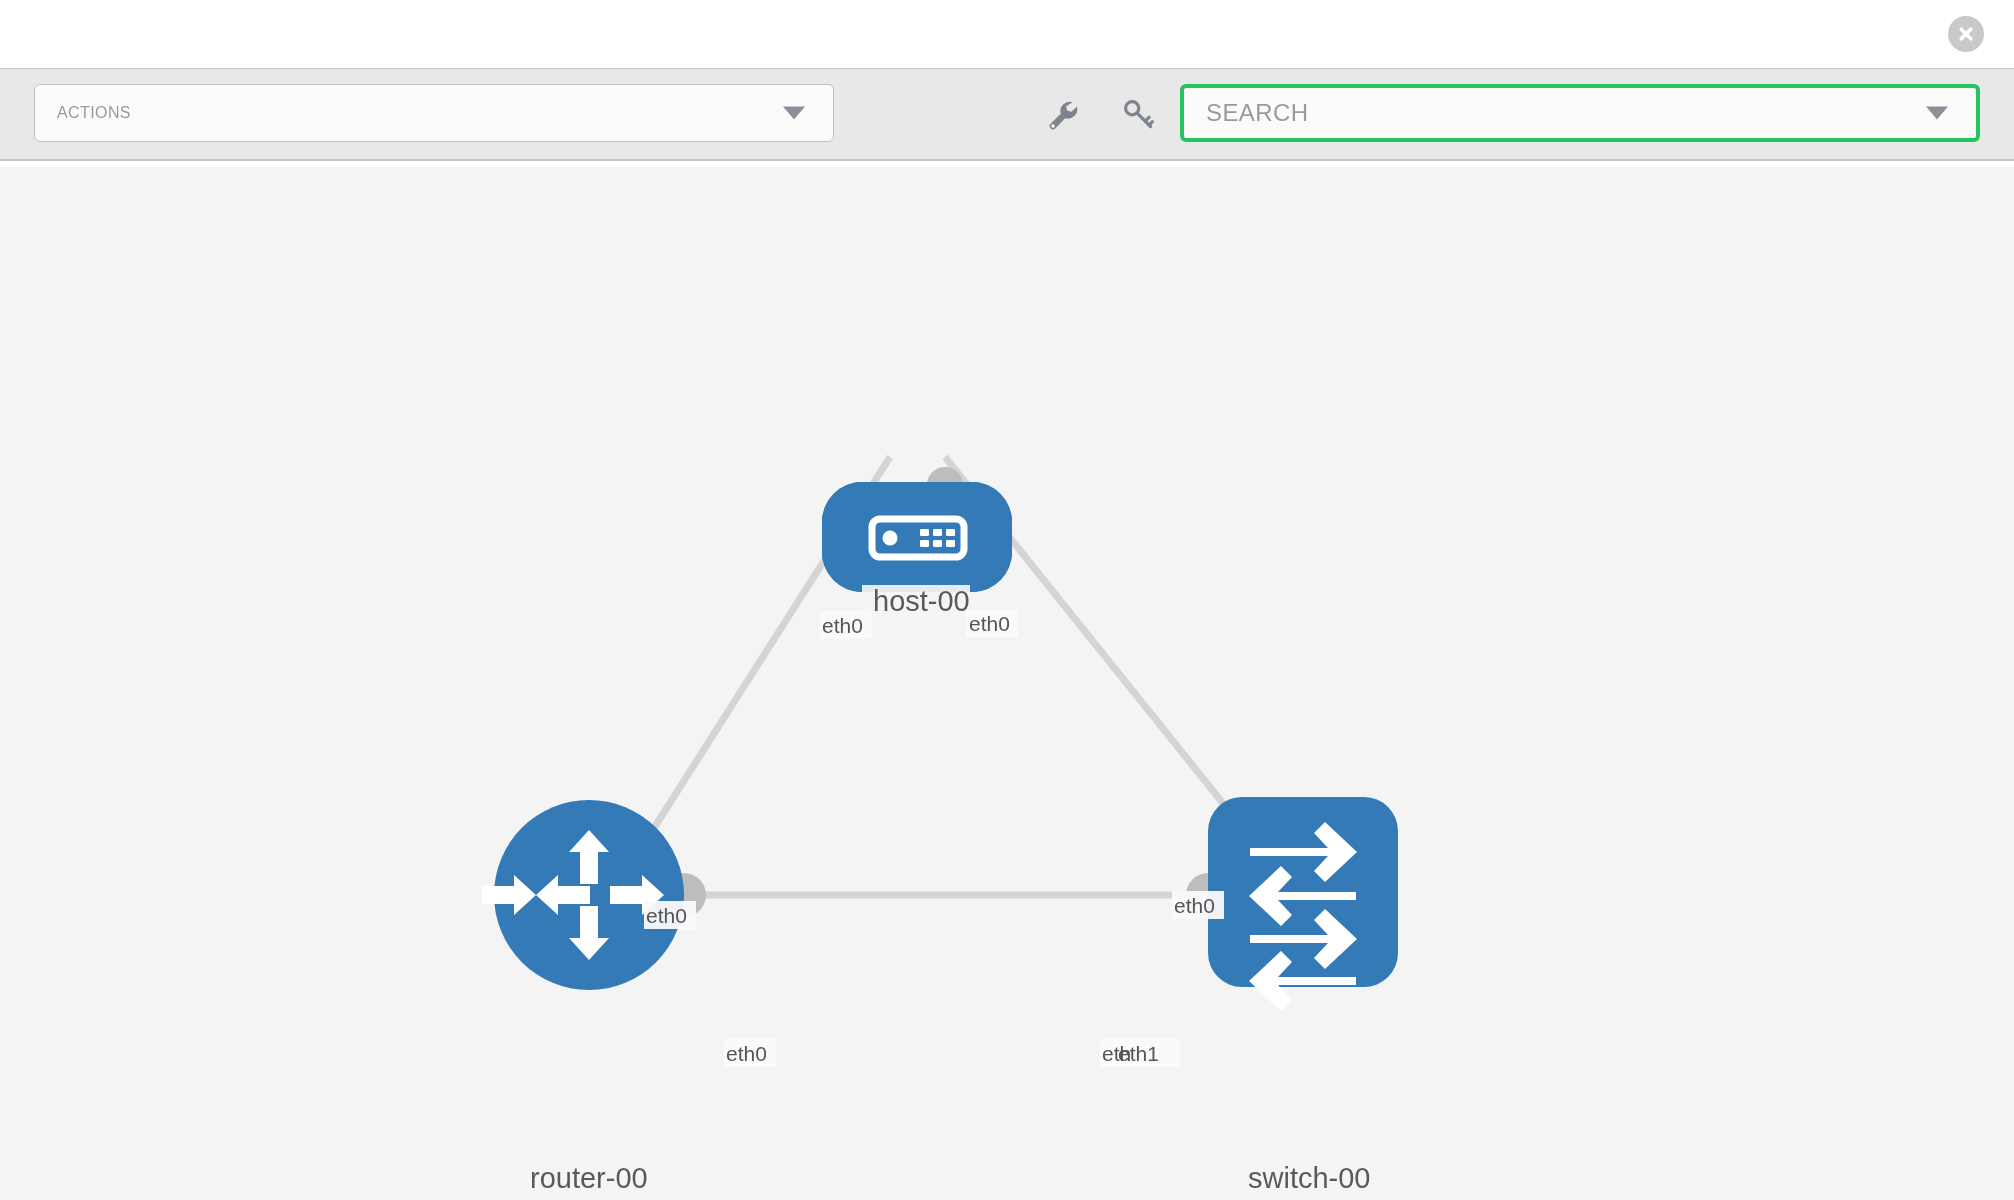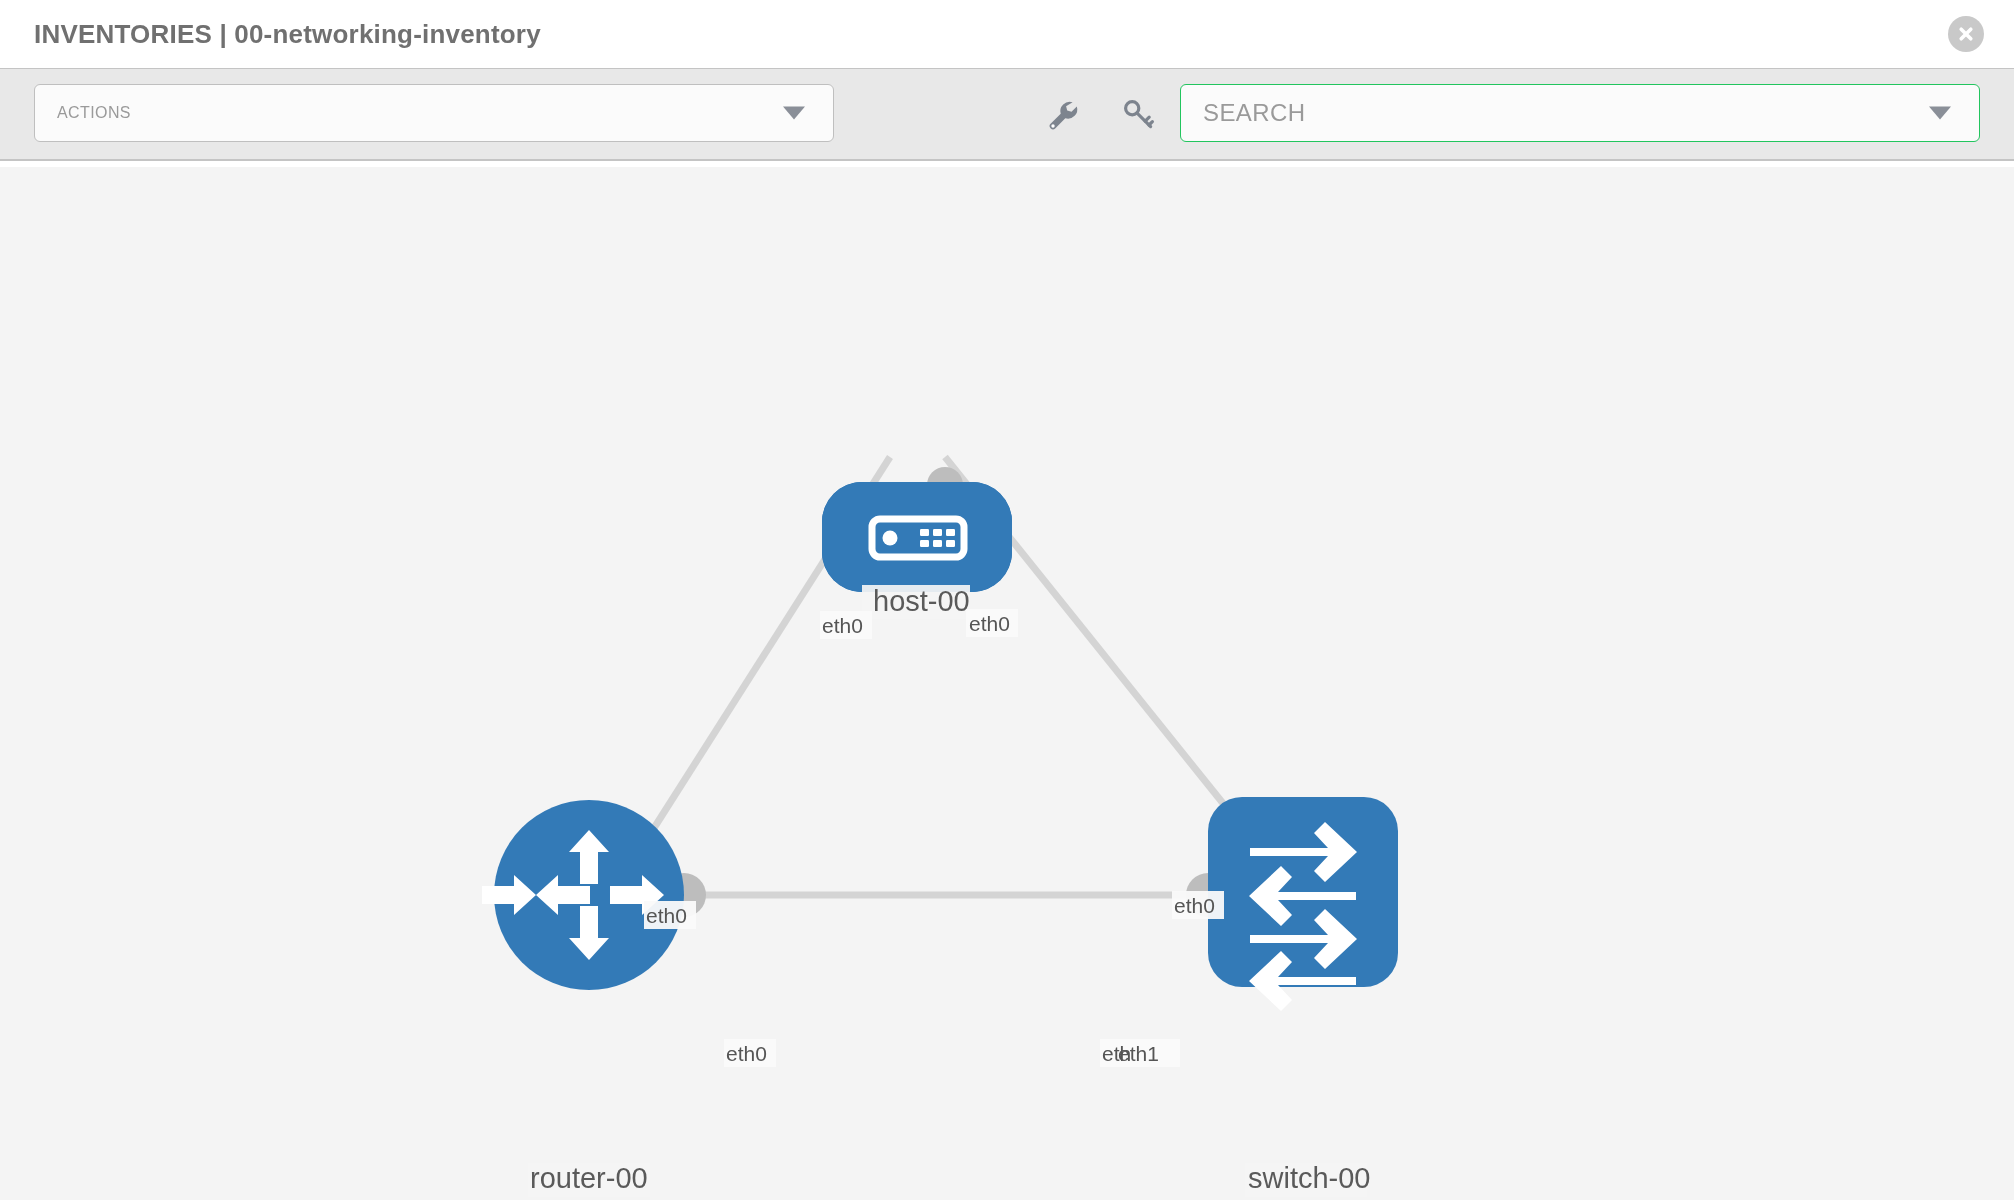--- a/index.html
+++ b/index.html
@@ -112,21 +112,21 @@
     cursor: pointer;
   }
 
   .search-select {
     position: absolute;
     left: 1180px;
     top: 15px;
     width: 800px;
     height: 58px;
     background: #fbfbfb;
-    border: 1px solid #22c55e;
+    border: 4px solid #22c55e;
     border-radius: 6px;
     display: flex;
     align-items: center;
     cursor: text;
   }
   .search-select .label {
     margin-left: 22px;
     font-size: 24px;
     color: #9a9a9a;
     letter-spacing: 0.4px;
@@ -217,21 +217,20 @@
     background: #337ab7;
     cursor: grab;
   }
 </style>
 </head>
 <body>
 
 <div id="app">
 
   <div class="header">
-    <div class="page-title">INVENTORIES | 00-networking-inventory</div>
     <div class="close-btn">
       <svg width="22" height="22" viewBox="0 0 22 22" aria-hidden="true">
         <path d="M6.2 6.2 L15.8 15.8 M15.8 6.2 L6.2 15.8" stroke="#ffffff" stroke-width="3.6" stroke-linecap="round"></path>
       </svg>
     </div>
   </div>
 
   <div class="toolbar">
 
     <div class="actions-select">

